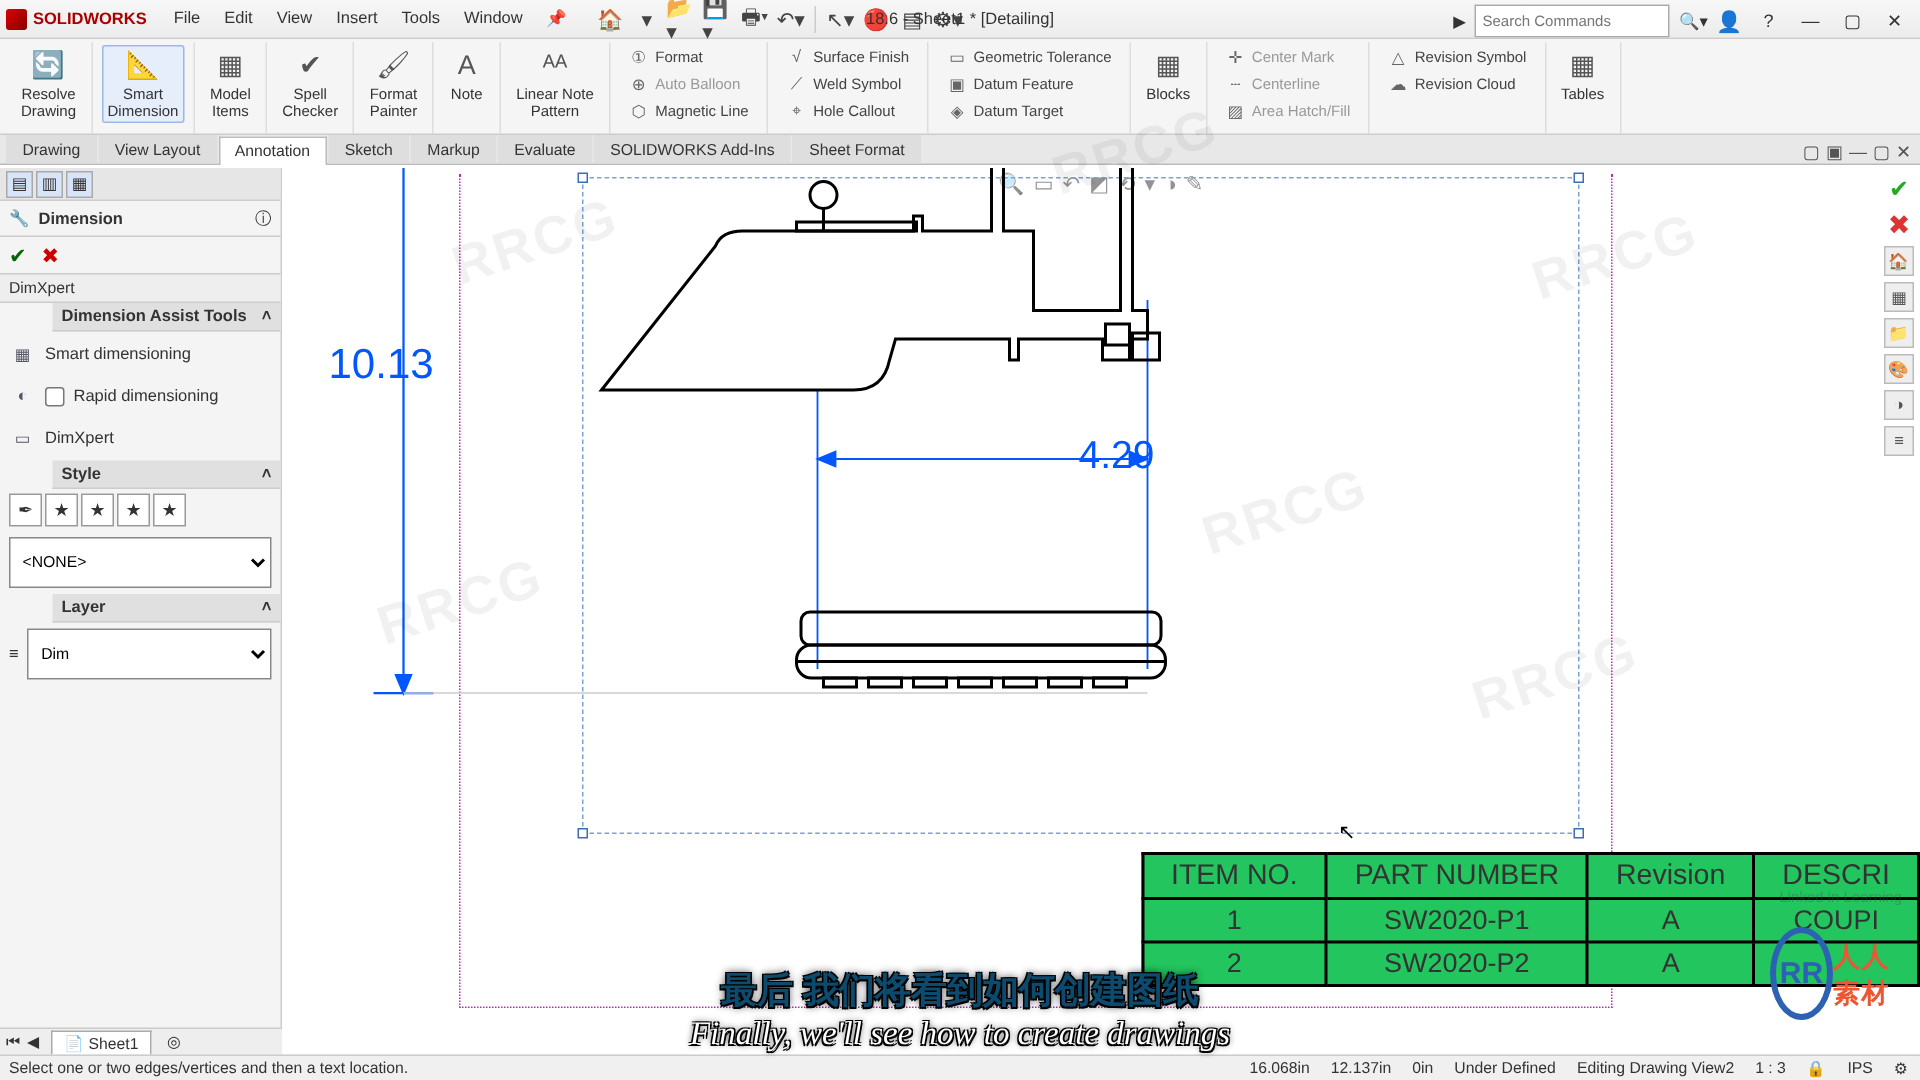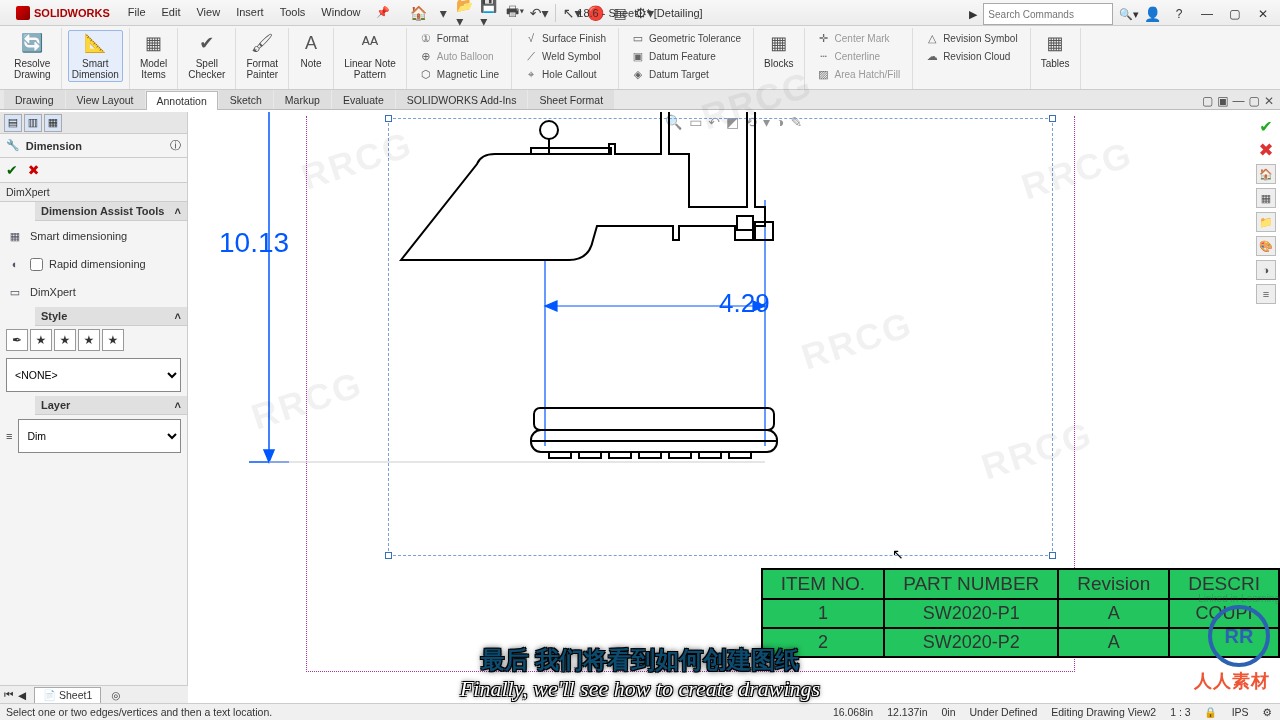--- a/index.html
+++ b/index.html
@@ -1,19 +1,19 @@
 <!DOCTYPE html>
 <html><head>
 <meta charset="utf-8">
 <style>
 * { margin: 0; padding: 0; box-sizing: border-box; font-family: "Segoe UI", Arial, sans-serif; }
 body { width: 1280px; height: 720px; background: #fff; overflow: hidden; position: relative; font-size: 11px; color: #333; }
 
 
-.title-bar { height: 26px; background: linear-gradient(#f7f7f7,#ececec); border-bottom: 1px solid #ccc; display: flex; align-items: center; padding: 0 16px; }
+.title-bar { height: 26px; background: linear-gradient(#f7f7f7,#ececec); border-bottom: 1px solid #ccc; display: flex; align-items: center; padding: 0 4px; }
 .logo { font-weight: bold; color: #a00; font-size: 11px; display: flex; align-items: center; }
 .logo-icon { width: 14px; height: 14px; background: linear-gradient(135deg,#d00,#800); border-radius: 2px; margin-right: 4px; }
 .menu-bar { display: flex; margin-left: 10px; }
 .menu-bar span { padding: 0 8px; cursor: pointer; }
 .tb-icons { display: flex; margin-left: 10px; gap: 2px; }
 .tb-icons .ico { width: 22px; height: 22px; display: flex; align-items: center; justify-content: center; color: #444; cursor: pointer; font-size: 14px; border-radius:2px;}
 .tb-icons .sep { width:1px; height:18px; background:#ccc; margin:2px 3px;}
 .title-center { position:absolute; left:50%; transform:translateX(-50%); font-size:11px; color:#333;}
 .title-right { position:absolute; right:6px; top:3px; display:flex; align-items:center; gap:6px;}
 .search-box { width:130px; height:22px; border:1px solid #aaa; background:#fff; padding:1px 4px; font-size:10px; color:#888;}
@@ -80,24 +80,24 @@
 .sheet-tab-item { background:#fff; border:1px solid #aaa; padding:1px 8px; border-bottom:none;}
 .status-bar { position:absolute; left:0; right:0; bottom:0; height:17px; background:#f0f0f0; border-top:1px solid #ccc; display:flex; align-items:center; font-size:10.5px; padding:0 6px; color:#333;}
 .status-bar .sr { position:absolute; right:8px; display:flex; gap:14px; align-items:center;}
 
 
 .subtitle-cn { position:absolute; left:50%; bottom:44px; transform:translateX(-50%); font-size:24px; font-weight:bold; color:#0c4a6e; text-shadow: -1px -1px 0 #000,1px -1px 0 #000,-1px 1px 0 #000,1px 1px 0 #000, 0 0 6px #000;}
 .subtitle-en { position:absolute; left:50%; bottom:18px; transform:translateX(-50%); font-size:22px; font-style:italic; color:#fff; text-shadow: -1px -1px 0 #000,1px -1px 0 #000,-1px 1px 0 #000,1px 1px 0 #000, 0 0 5px #000; font-family: Georgia, serif;}
 
 
 .wm { position:absolute; color:rgba(0,0,0,.055); font-size:36px; font-weight:bold; transform:rotate(-18deg); pointer-events:none; letter-spacing:2px;}
-.logo-badge { position:absolute; right:10px; bottom:26px; width:90px; height:90px; display:flex; flex-direction:column; align-items:flex-end; justify-content:center; pointer-events:none;}
+.logo-badge { position:absolute; right:10px; bottom:26px; width:90px; height:90px; display:flex; flex-direction:row; align-items:center; justify-content:center; pointer-events:none;}
 .logo-badge .circ { width:62px;height:62px;border-radius:50%;border:4px solid #2d62b2;display:flex;align-items:center;justify-content:center;color:#2d62b2;font-weight:bold;font-size:20px;}
 .logo-badge .txt { color:#e53; font-size:18px; font-weight:bold; margin-top:2px; letter-spacing:1px;}
-.linkedin { position:absolute; right:0; bottom:116px; font-size:10px; color:rgba(80,80,80,.35);margin-left:32px;}
+.linkedin { position:absolute; right:12px; bottom:116px; font-size:10px; color:rgba(80,80,80,.35);margin-left:32px;}
 .right-ico-col { position:absolute; right:2px; top:116px; width:22px; display:flex; flex-direction:column; gap:4px;}
 .right-ico-col .ri { width:20px;height:20px;border:1px solid #bbb;background:#eee;display:flex;align-items:center;justify-content:center;font-size:11px;color:#555;cursor:pointer;}
 .doc-ctrl { position:absolute; right:6px; top:94px; display:flex; gap:4px; font-size:12px; color:#555;}
 .doc-ctrl span{cursor:pointer;}
 .cursor-arrow { position:absolute; left:704px; top:434px; font-size:14px; color:#000;}
 </style>
 </head>
 <body>
 
 <div class="title-bar">

